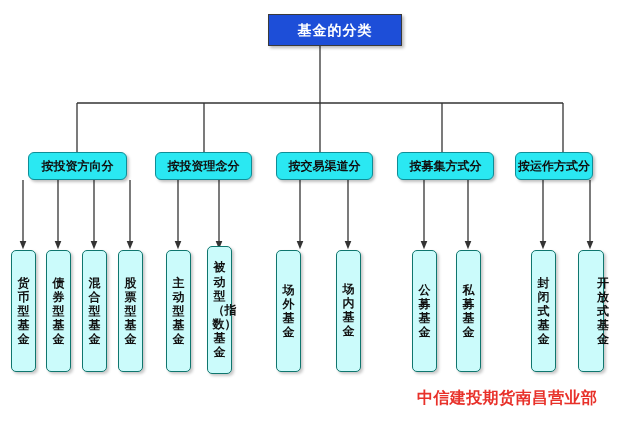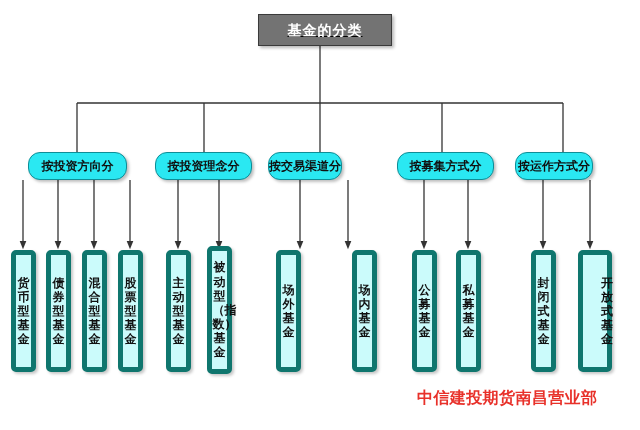--- a/index.html
+++ b/index.html
@@ -22,48 +22,47 @@
     left: 0;
     top: 0;
     width: 640px;
     height: 430px;
     pointer-events: none;
   }
 
   
   .root-box {
     position: absolute;
-    left: 258px;
+    left: 268px;
     top: 14px;
     width: 134px;
     height: 32px;
-    background: #737373;
+    background: #1d4ed8;
     border: 1px solid #3a3a3a;
     box-sizing: border-box;
     display: flex;
     align-items: center;
     justify-content: center;
     box-shadow: 2px 2px 3px rgba(0,0,0,0.28);
-    text-decoration: underline;
   }
   .root-box .label {
     color: #ffffff;
     font-size: 14px;
     font-weight: bold;
     letter-spacing: 1px;
     line-height: 1;
   }
 
   
   .cat-box {
     position: absolute;
     height: 28px;
     background: #2ae8f2;
     border: 1px solid #0f8d96;
-    border-radius: 12px;
+    border-radius: 6px;
     box-sizing: border-box;
     display: flex;
     align-items: center;
     justify-content: center;
     box-shadow: 2px 2px 3px rgba(0,0,0,0.25);
   }
   .cat-box .label {
     color: #101010;
     font-size: 12px;
     font-weight: bold;
@@ -71,21 +70,21 @@
     white-space: nowrap;
   }
 
   
   .leaf-box {
     position: absolute;
     top: 250px;
     width: 25px;
     height: 122px;
     background: #cbfbfb;
-    border: 5px solid #0f766e;
+    border: 1px solid #0f766e;
     border-radius: 5px;
     box-sizing: border-box;
     display: flex;
     align-items: center;
     justify-content: center;
     box-shadow: 2px 2px 3px rgba(0,0,0,0.22);
   }
   .leaf-box .vlabel {
     color: #101010;
     font-size: 12px;
@@ -152,21 +151,21 @@
   <div class="root-box">
     <span class="label">基金的分类</span>
   </div>
 
   <div class="cat-box" style="left:28px; top:152px; width:99px;">
     <span class="label">按投资方向分</span>
   </div>
   <div class="cat-box" style="left:155px; top:152px; width:97px;">
     <span class="label">按投资理念分</span>
   </div>
-  <div class="cat-box" style="left:268px; top:152px; width:74px;">
+  <div class="cat-box" style="left:276px; top:152px; width:97px;">
     <span class="label">按交易渠道分</span>
   </div>
   <div class="cat-box" style="left:397px; top:152px; width:97px;">
     <span class="label">按募集方式分</span>
   </div>
   <div class="cat-box" style="left:515px; top:152px; width:78px;">
     <span class="label">按运作方式分</span>
   </div>
 
   <div class="leaf-box" style="left:11px;">
@@ -185,21 +184,21 @@
   <div class="leaf-box" style="left:166px;">
     <span class="vlabel">主动型基金</span>
   </div>
   <div class="leaf-box" style="left:207px; height:128px; top:246px;">
     <span class="vlabel">被动型（指数）基金</span>
   </div>
 
   <div class="leaf-box" style="left:276px;">
     <span class="vlabel">场外基金</span>
   </div>
-  <div class="leaf-box" style="left:352px;">
+  <div class="leaf-box" style="left:336px;font-family:Liberation Mono, monospace;">
     <span class="vlabel">场内基金</span>
   </div>
 
   <div class="leaf-box" style="left:412px;">
     <span class="vlabel">公募基金</span>
   </div>
   <div class="leaf-box" style="left:456px;">
     <span class="vlabel">私募基金</span>
   </div>
 

